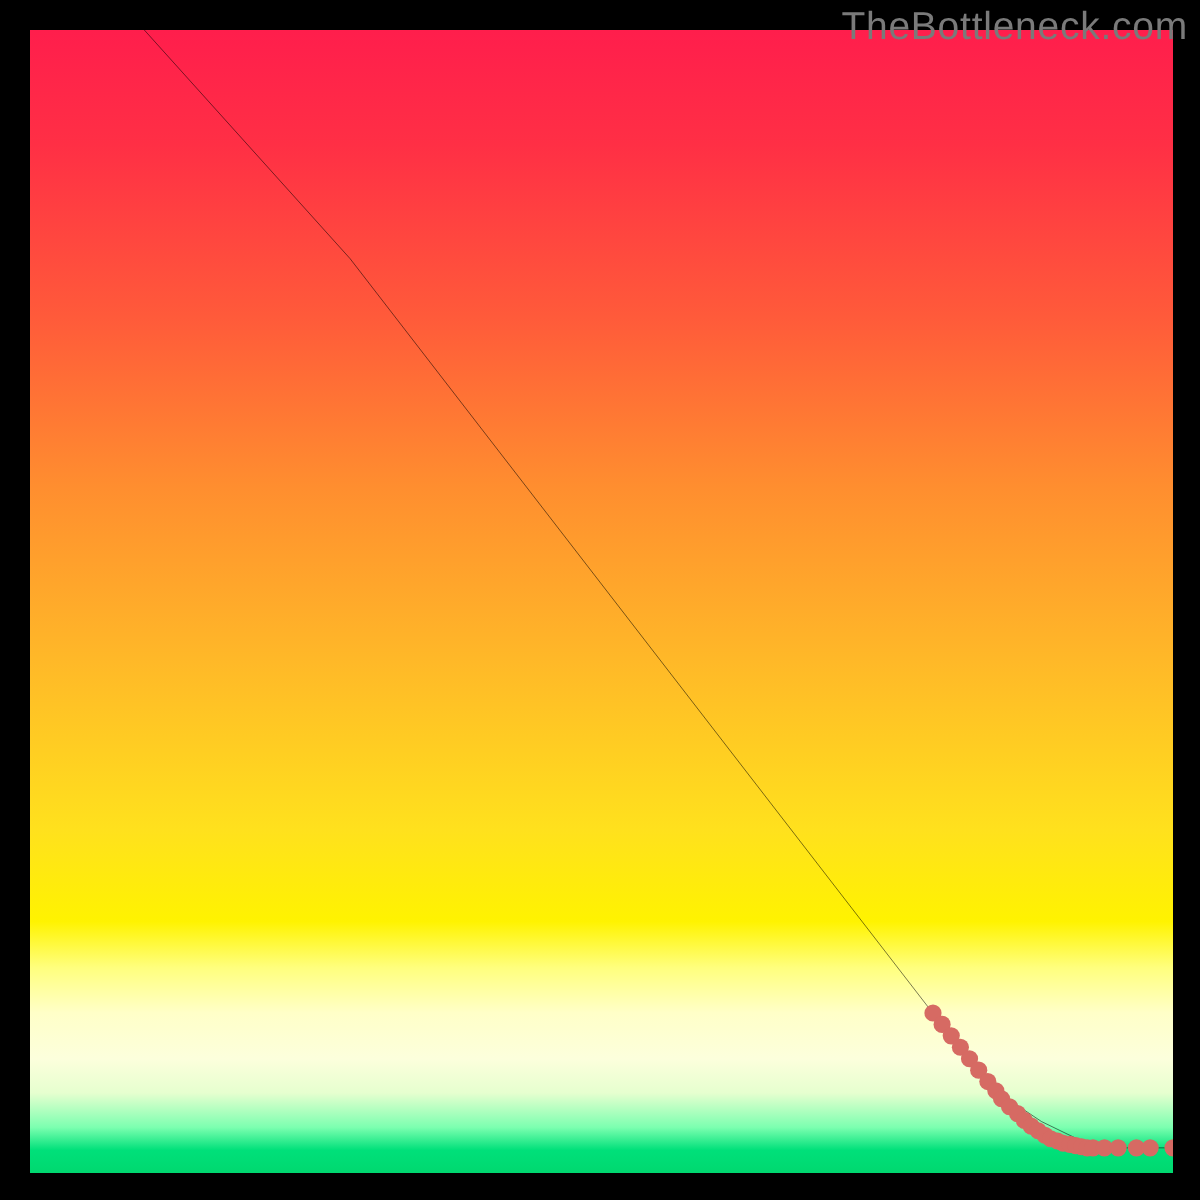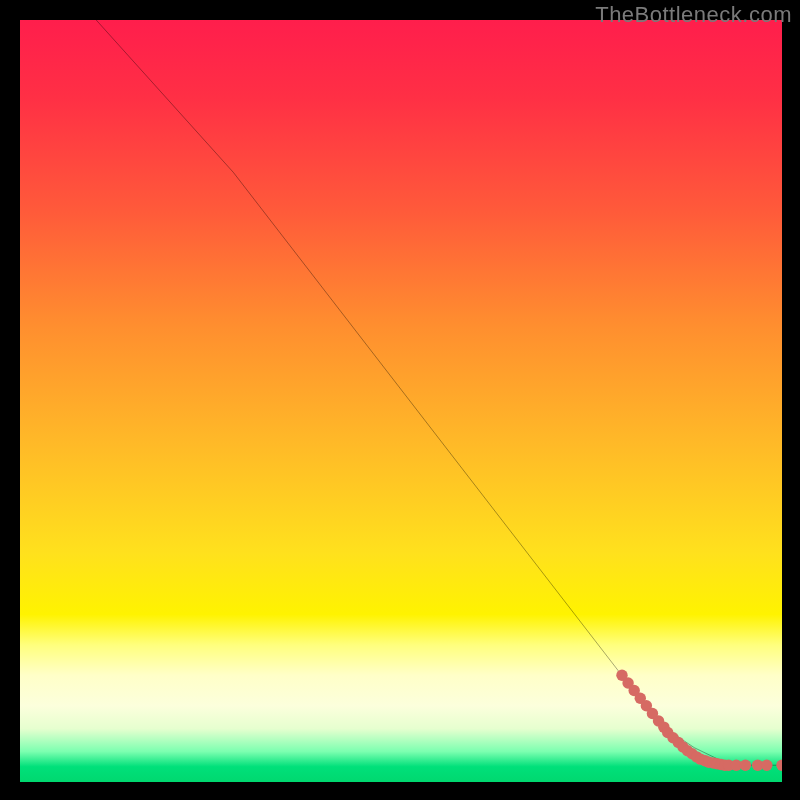--- a/index.html
+++ b/index.html
@@ -9,21 +9,21 @@
     height: 800px;
     background: #000;
     font-family: Arial, Helvetica, sans-serif;
     position: relative;
   }
   .attribution {
     position: absolute;
     top: 2px;
     right: 8px;
     color: #7a7a7a;
-    font-size: 22px;
+    font-size: 26px;
     font-weight: 500;
     letter-spacing: 0.5px;
     z-index: 10;
   }
   .plot-frame {
     position: absolute;
     left: 20px;
     top: 20px;
     width: 762px;
     height: 762px;

